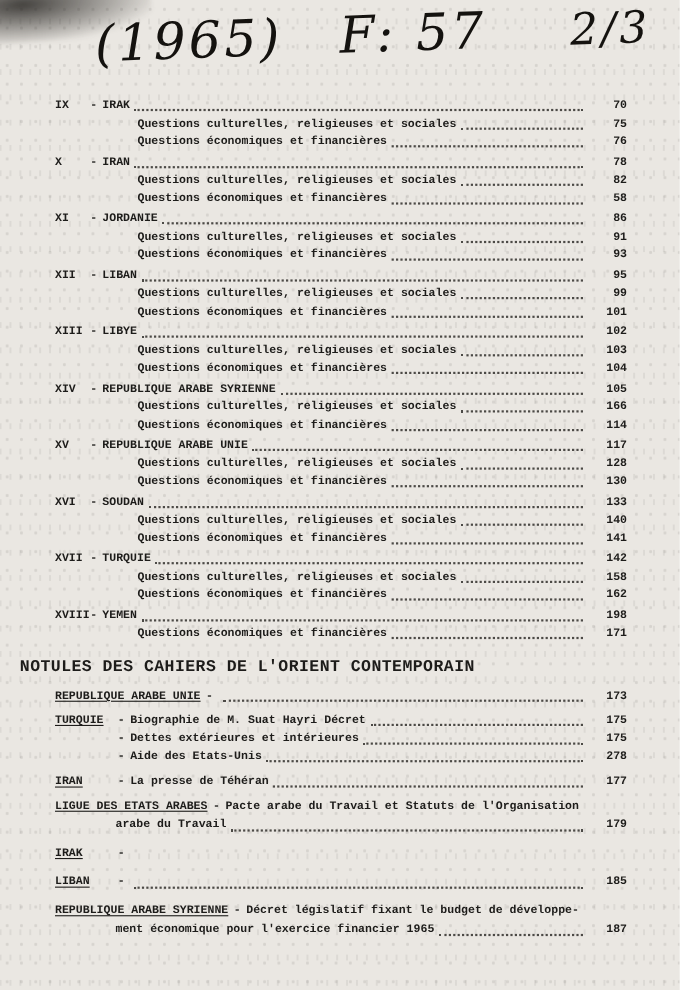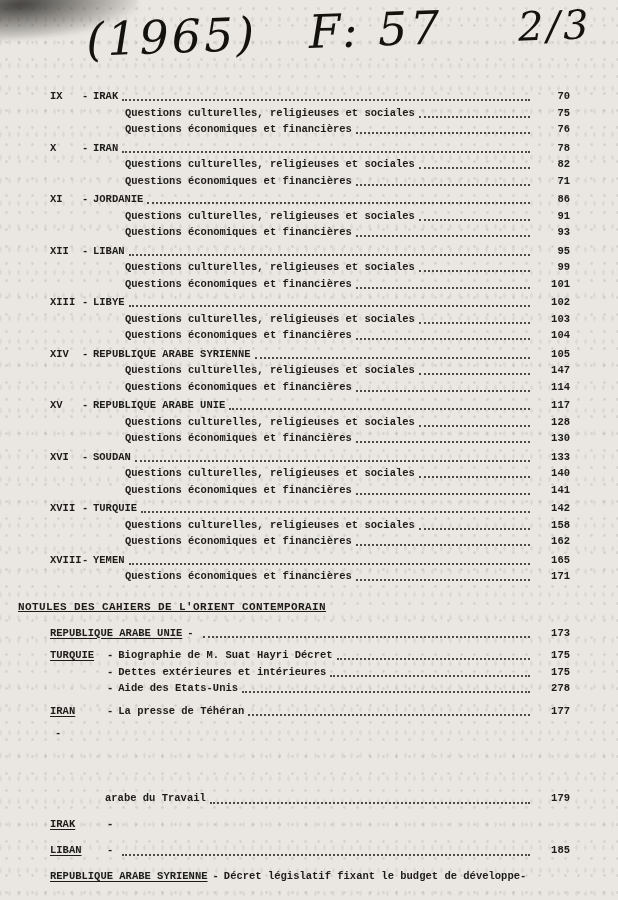--- a/index.html
+++ b/index.html
@@ -30,24 +30,24 @@
   .hand .frac{margin-left:58px;font-size:40px;}
   .content{position:absolute;top:88px;left:50px;right:48px;}
   .trow{display:flex;align-items:flex-end;line-height:16.5px;font-size:10.5px;white-space:nowrap;}
   .num{width:32px;flex:none;}
   .dash{width:11px;flex:none;}
   .dash2{margin:0 5px;flex:none;}
   .lead{flex:1;border-bottom:2px dotted #4c4a46;margin:0 6px 3.5px 4px;min-width:10px;}
   .pg{width:34px;flex:none;text-align:right;}
   .sub{padding-left:75px;}
   .tgroup{margin-bottom:2px;}
-  .sec-head{font-size:11px;letter-spacing:0.4px;margin:15px 0 11px -32px;line-height:14px;text-decoration:underline;}
+  .sec-head{font-size:15px;letter-spacing:0.4px;margin:15px 0 11px -32px;line-height:14px;}
   .lblbox{display:inline-block;min-width:52px;flex:none;}
   .u{text-decoration:underline;text-underline-offset:2px;}
-  .cont{padding-left:55px;margin-top:48px;}
+  .cont{padding-left:55px;}
   .ngroup{margin-bottom:6px;}
   .dgroup{margin-bottom:9px;}
   .docs .trow{line-height:17px;}
 </style>
 </head>
 <body>
 
 <div class="page">
   <div class="smudge"></div>
 
@@ -90,21 +90,21 @@
           <span class="pg">78</span>
         </div>
         <div class="trow sub">
           <span>Questions culturelles, religieuses et sociales</span>
           <span class="lead"></span>
           <span class="pg">82</span>
         </div>
         <div class="trow sub">
           <span>Questions économiques et financières</span>
           <span class="lead"></span>
-          <span class="pg">71</span>
+          <span class="pg">58</span>
         </div>
       </div>
 
       <div class="tgroup">
         <div class="trow">
           <span class="num">XI</span>
             <span class="dash">-</span>
             <span>JORDANIE</span>
           <span class="lead"></span>
           <span class="pg">86</span>
@@ -165,21 +165,21 @@
         <div class="trow">
           <span class="num">XIV</span>
             <span class="dash">-</span>
             <span>REPUBLIQUE ARABE SYRIENNE</span>
           <span class="lead"></span>
           <span class="pg">105</span>
         </div>
         <div class="trow sub">
           <span>Questions culturelles, religieuses et sociales</span>
           <span class="lead"></span>
-          <span class="pg">147</span>
+          <span class="pg">166</span>
         </div>
         <div class="trow sub">
           <span>Questions économiques et financières</span>
           <span class="lead"></span>
           <span class="pg">114</span>
         </div>
       </div>
 
       <div class="tgroup">
         <div class="trow">
@@ -240,21 +240,21 @@
           <span class="pg">162</span>
         </div>
       </div>
 
       <div class="tgroup">
         <div class="trow">
           <span class="num">XVIII</span>
             <span class="dash">-</span>
             <span>YEMEN</span>
           <span class="lead"></span>
-          <span class="pg">165</span>
+          <span class="pg">198</span>
         </div>
         <div class="trow sub">
           <span>Questions économiques et financières</span>
           <span class="lead"></span>
           <span class="pg">171</span>
         </div>
       </div>
     </div>
 
     <div>
@@ -301,21 +301,23 @@
           <span class="lead"></span>
           <span class="pg">177</span>
         </div>
       </div>
     </div>
 
     <div class="docs">
 
       <div class="dgroup">
         <div class="trow">
-            <span class="dash2">-</span>
+          <span class="u">LIGUE DES ETATS ARABES</span>
+            <span class="dash2">-</span>
+            <span>Pacte arabe du Travail et Statuts de l'Organisation</span>
         </div>
         <div class="trow cont">
           <span>arabe du Travail</span>
           <span class="lead"></span>
           <span class="pg">179</span>
         </div>
       </div>
 
       <div class="dgroup">
         <div class="trow">

